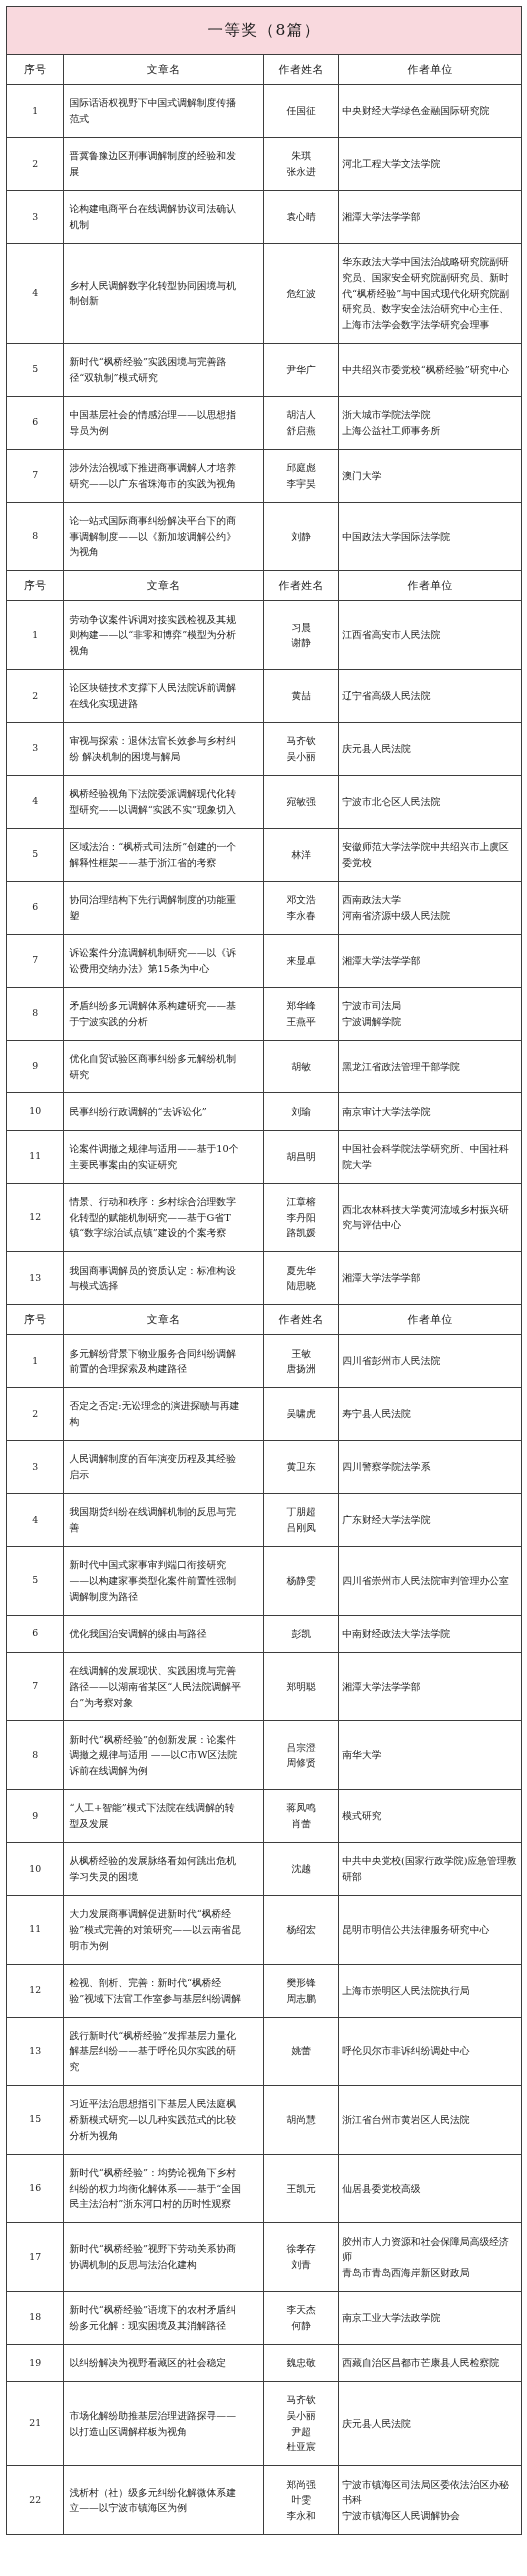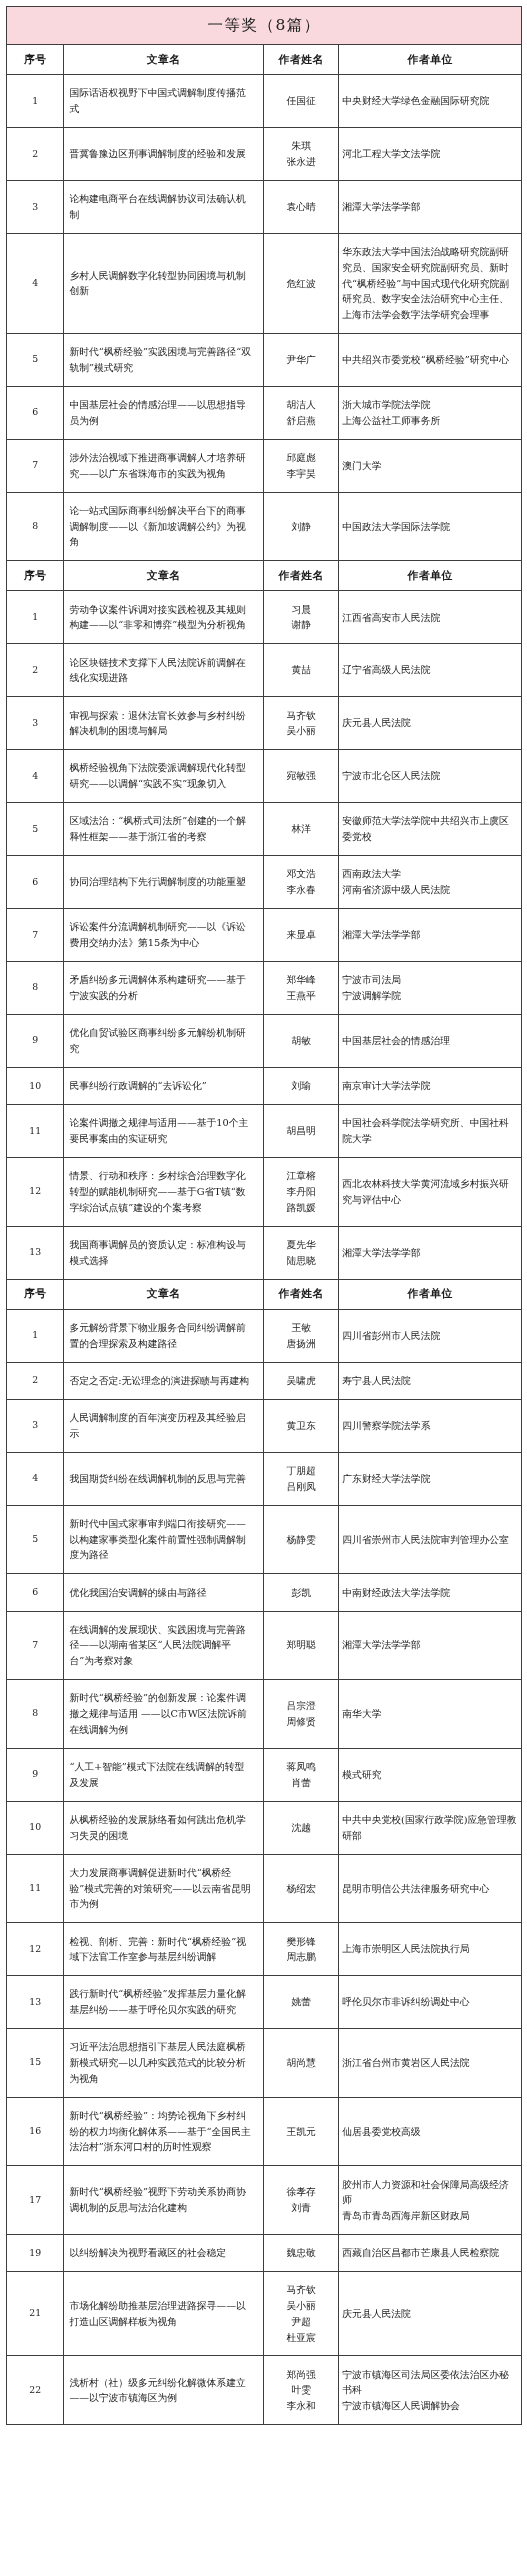--- a/index.html
+++ b/index.html
@@ -27,32 +27,32 @@
   table.awards col.c-org   { width: 183px; }
 
   table.awards td, table.awards th {
     border: 1px solid #3d3d3d;
     box-sizing: border-box;
     overflow-wrap: break-word;
   }
 
   tr.band td {
     background: var(--band-bg, #f9d9de);
-    height: 38px;
+    height: 48px;
     text-align: center;
     vertical-align: middle;
     font-size: 15.5px;
     letter-spacing: 1.5px;
     font-weight: 400;
   }
 
   tr.cols-header th {
     height: 30px;
     font-size: 10.8px;
-    font-weight: 700;
+    font-weight: 400;
     text-align: center;
     vertical-align: middle;
     letter-spacing: 0.5px;
     background: #ffffff;
   }
 
   tr.data-row td {
     font-size: 9.8px;
     line-height: 1.6;
     padding: 10.3px 4.1px;
@@ -60,21 +60,21 @@
     background: #ffffff;
   }
   tr.data-row td.no {
     text-align: center;
     font-size: 9.3px;
     font-family: "DejaVu Serif", "Liberation Serif", serif;
   }
   tr.data-row td.title {
     text-align: left;
     padding-left: 5.2px;
-    padding-right: 11px;
+    padding-right: 19px;
   }
   tr.data-row td.authors {
     text-align: center;
     white-space: pre-line;
   }
   tr.data-row td.org {
     white-space: pre-line;
     padding-left: 3.1px;
     padding-right: 3.1px;
   }
@@ -209,21 +209,21 @@
           <td class="title">矛盾纠纷多元调解体系构建研究——基于宁波实践的分析</td>
           <td class="authors">郑华峰
 王燕平</td>
           <td class="org">宁波市司法局
 宁波调解学院</td>
         </tr>
         <tr class="data-row">
           <td class="no">9</td>
           <td class="title">优化自贸试验区商事纠纷多元解纷机制研究</td>
           <td class="authors">胡敏</td>
-          <td class="org">中国基层社会的情感治理</td>
+          <td class="org">黑龙江省政法管理干部学院</td>
         </tr>
         <tr class="data-row">
           <td class="no">10</td>
           <td class="title">民事纠纷行政调解的“去诉讼化”</td>
           <td class="authors">刘瑜</td>
           <td class="org">南京审计大学法学院</td>
         </tr>
         <tr class="data-row">
           <td class="no">11</td>
           <td class="title">论案件调撤之规律与适用——基于10个主要民事案由的实证研究</td>
@@ -346,20 +346,27 @@
           <td class="authors">王凯元</td>
           <td class="org">仙居县委党校高级</td>
         </tr>
         <tr class="data-row">
           <td class="no">17</td>
           <td class="title">新时代“枫桥经验”视野下劳动关系协商协调机制的反思与法治化建构</td>
           <td class="authors">徐孝存
 刘青</td>
           <td class="org">胶州市人力资源和社会保障局高级经济师
 青岛市青岛西海岸新区财政局</td>
+        </tr>
+        <tr class="data-row">
+          <td class="no">18</td>
+          <td class="title">新时代“枫桥经验”语境下的农村矛盾纠纷多元化解：现实困境及其消解路径</td>
+          <td class="authors">李天杰
+何静</td>
+          <td class="org">南京工业大学法政学院</td>
         </tr>
         <tr class="data-row">
           <td class="no">19</td>
           <td class="title">以纠纷解决为视野看藏区的社会稳定</td>
           <td class="authors">魏忠敬</td>
           <td class="org">西藏自治区昌都市芒康县人民检察院</td>
         </tr>
         <tr class="data-row">
           <td class="no">21</td>
           <td class="title">市场化解纷助推基层治理进路探寻——以打造山区调解样板为视角</td>

